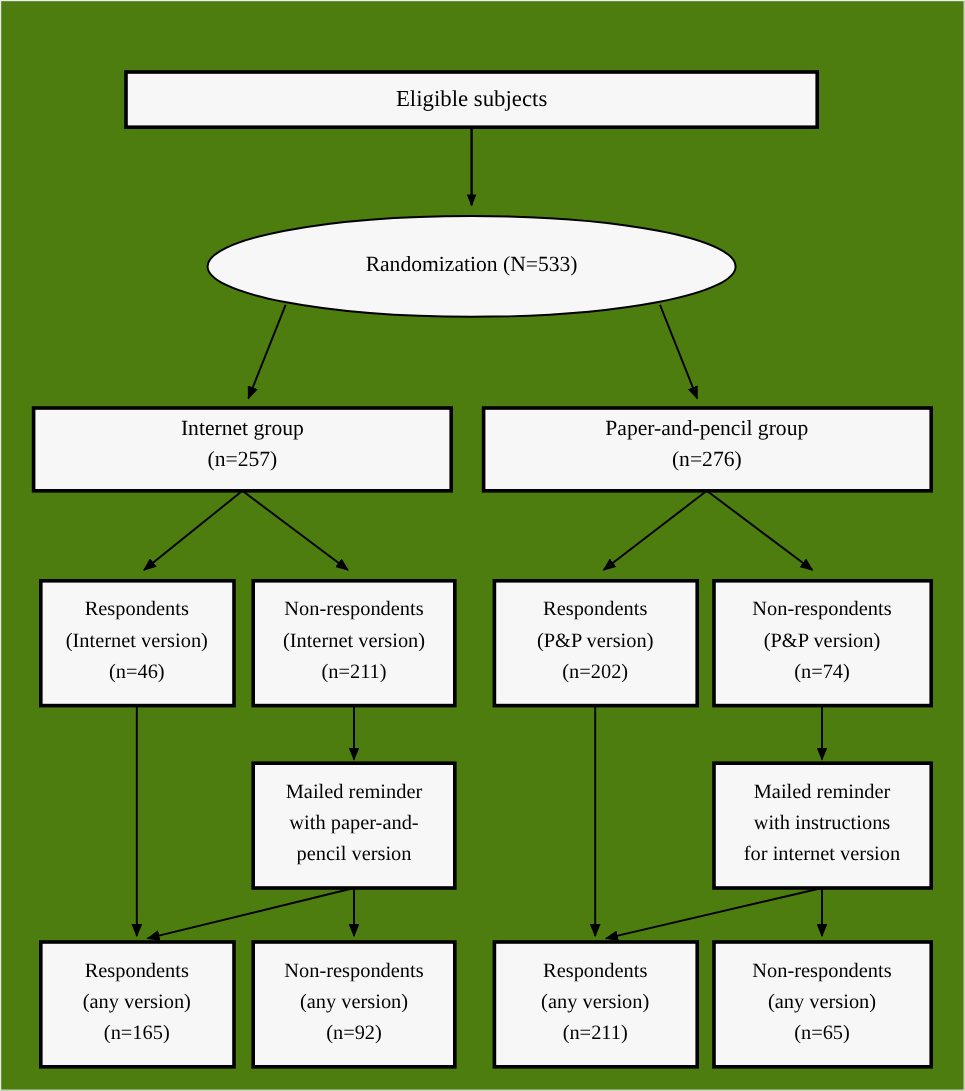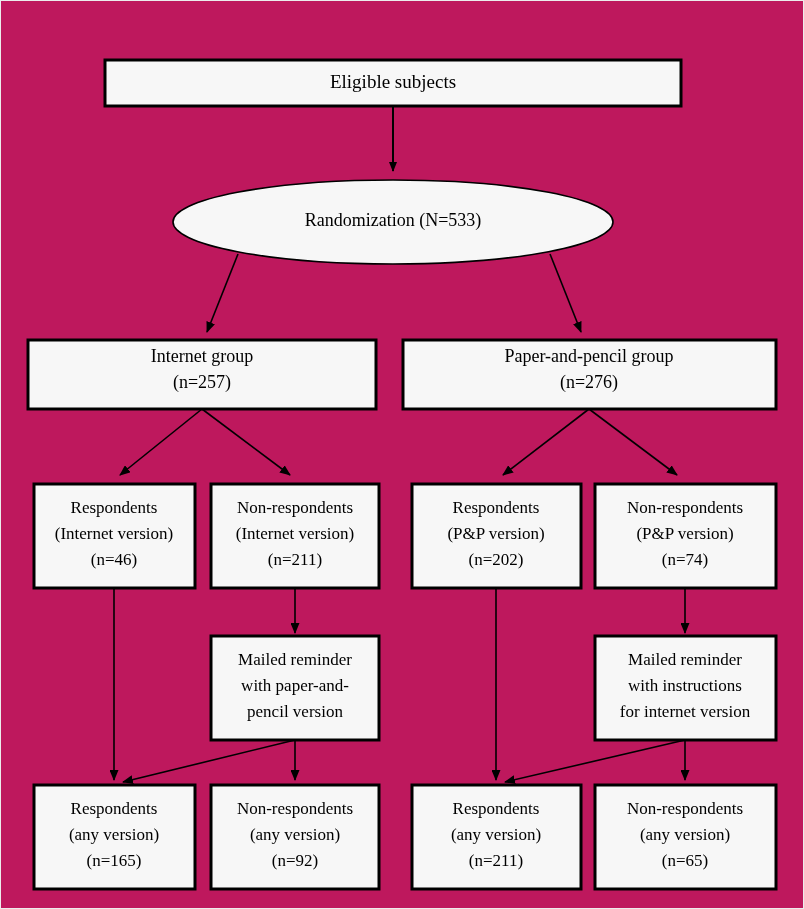--- a/index.html
+++ b/index.html
@@ -4,21 +4,21 @@
 <style>
   html, body {
     margin: 0;
     padding: 0;
     background: #ffffff;
   }
   #page {
     position: relative;
     width: 804px;
     height: 909px;
-    background: #be185d;
+    background: #4d7c0f;
     box-sizing: border-box;
     border: 1px solid #ececec;
     overflow: hidden;
     font-family: "Liberation Serif", "DejaVu Serif", serif;
   }
   #flow-svg {
     position: absolute;
     top: 0;
     left: 0;
     width: 804px;

